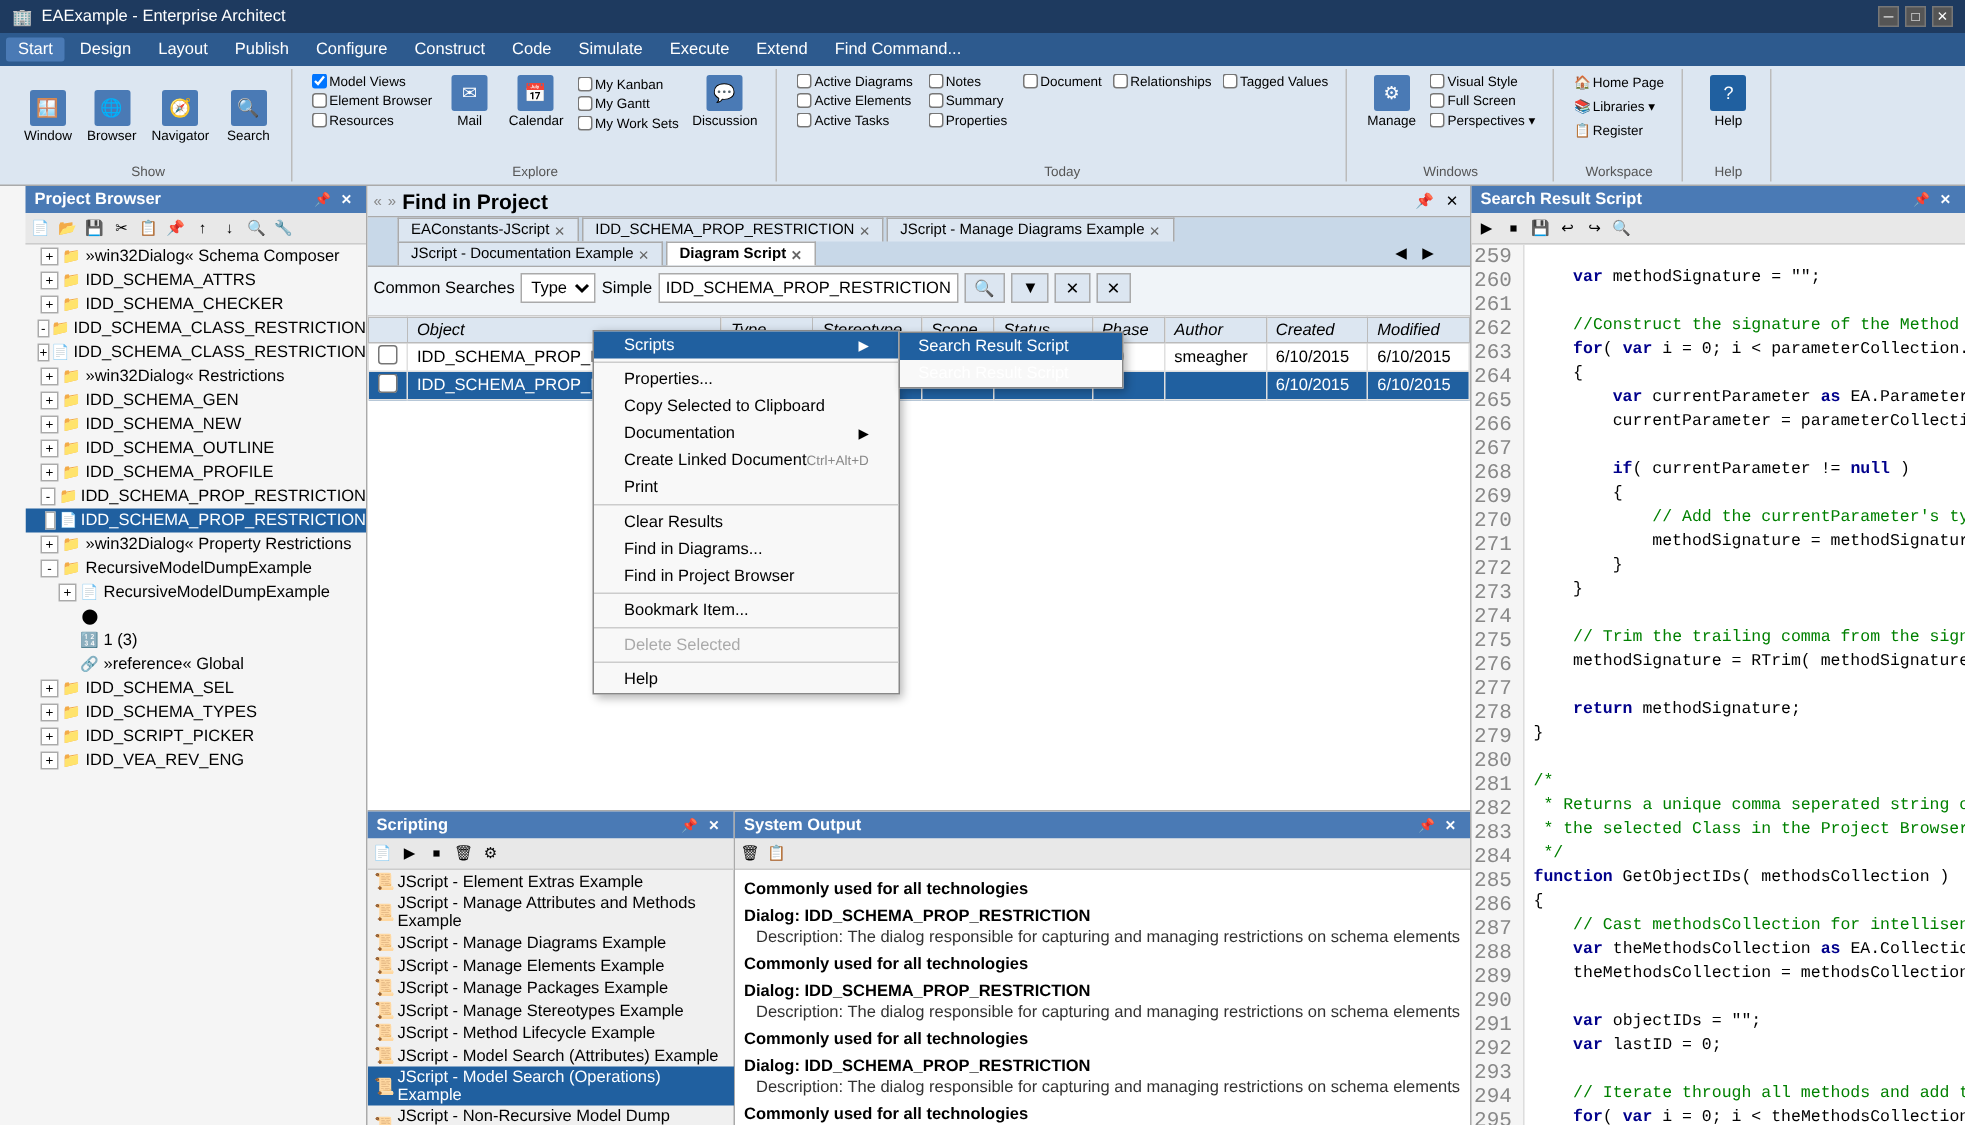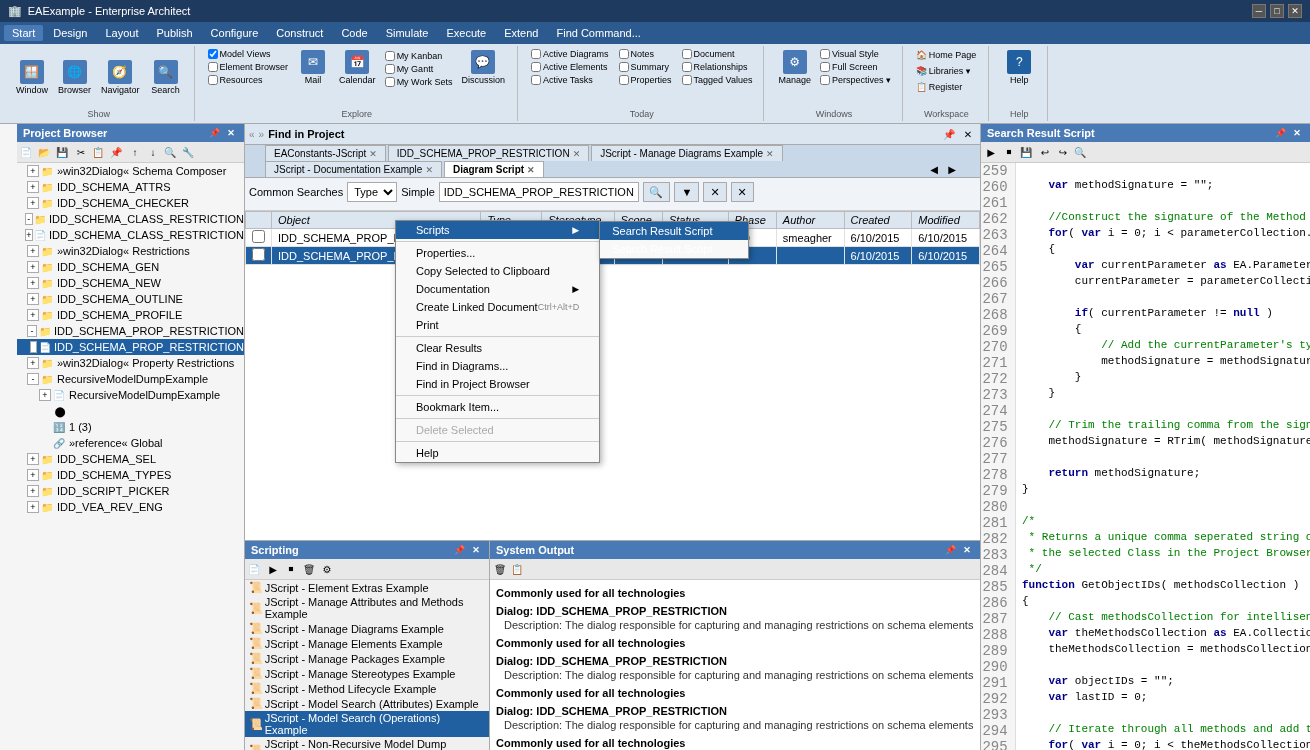--- a/index.html
+++ b/index.html
@@ -179,21 +179,21 @@
       <div style="display:flex;flex-direction:column;gap:1px;">
         <label class="ribbon-small-btn"><input type="checkbox" class="ribbon-checkbox" style=""> Active Diagrams</label>
         <label class="ribbon-small-btn"><input type="checkbox" class="ribbon-checkbox" style=""> Active Elements</label>
         <label class="ribbon-small-btn"><input type="checkbox" class="ribbon-checkbox" style=""> Active Tasks</label>
       </div>
       <div style="display:flex;flex-direction:column;gap:1px;">
         <label class="ribbon-small-btn"><input type="checkbox" class="ribbon-checkbox" style=""> Notes</label>
         <label class="ribbon-small-btn"><input type="checkbox" class="ribbon-checkbox" style=""> Summary</label>
         <label class="ribbon-small-btn"><input type="checkbox" class="ribbon-checkbox" style=""> Properties</label>
       </div>
-      <div style="display:flex;flex-direction:column;gap:1px;">
+      <div style="display:flex;flex-direction:row;gap:1px;">
         <label class="ribbon-small-btn"><input type="checkbox" class="ribbon-checkbox" style=""> Document</label>
         <label class="ribbon-small-btn"><input type="checkbox" class="ribbon-checkbox" style=""> Relationships</label>
         <label class="ribbon-small-btn"><input type="checkbox" class="ribbon-checkbox" style=""> Tagged Values</label>
       </div>
     </div>
     <span class="ribbon-group-label">Today</span>
   </div>
   <div class="ribbon-group">
     <div style="display:flex;gap:2px;flex:1;align-items:flex-start;">
       <div class="ribbon-btn">
@@ -392,21 +392,21 @@
         </div>
       </div>
     </div>
 
     <div class="center-content">
 
       <div style="background:#dce6f1;border-bottom:1px solid #aaa;padding:2px 4px;display:flex;align-items:center;justify-content:space-between;">
         <div style="display:flex;align-items:center;gap:4px;">
           <span style="font-size:10px;color:#888;">«</span>
           <span style="font-size:10px;color:#888;">»</span>
-          <span style="font-weight:bold;font-size:11px;">Find in Project</span>
+          <span style="font-weight:bold;font-size:14px;">Find in Project</span>
         </div>
         <div style="display:flex;gap:2px;">
           <button class="panel-toolbar-btn">📌</button>
           <button class="panel-toolbar-btn">✕</button>
         </div>
       </div>
 
       <div class="tab-bar">
         <div class="tab">
           <span>EAConstants-JScript</span>

